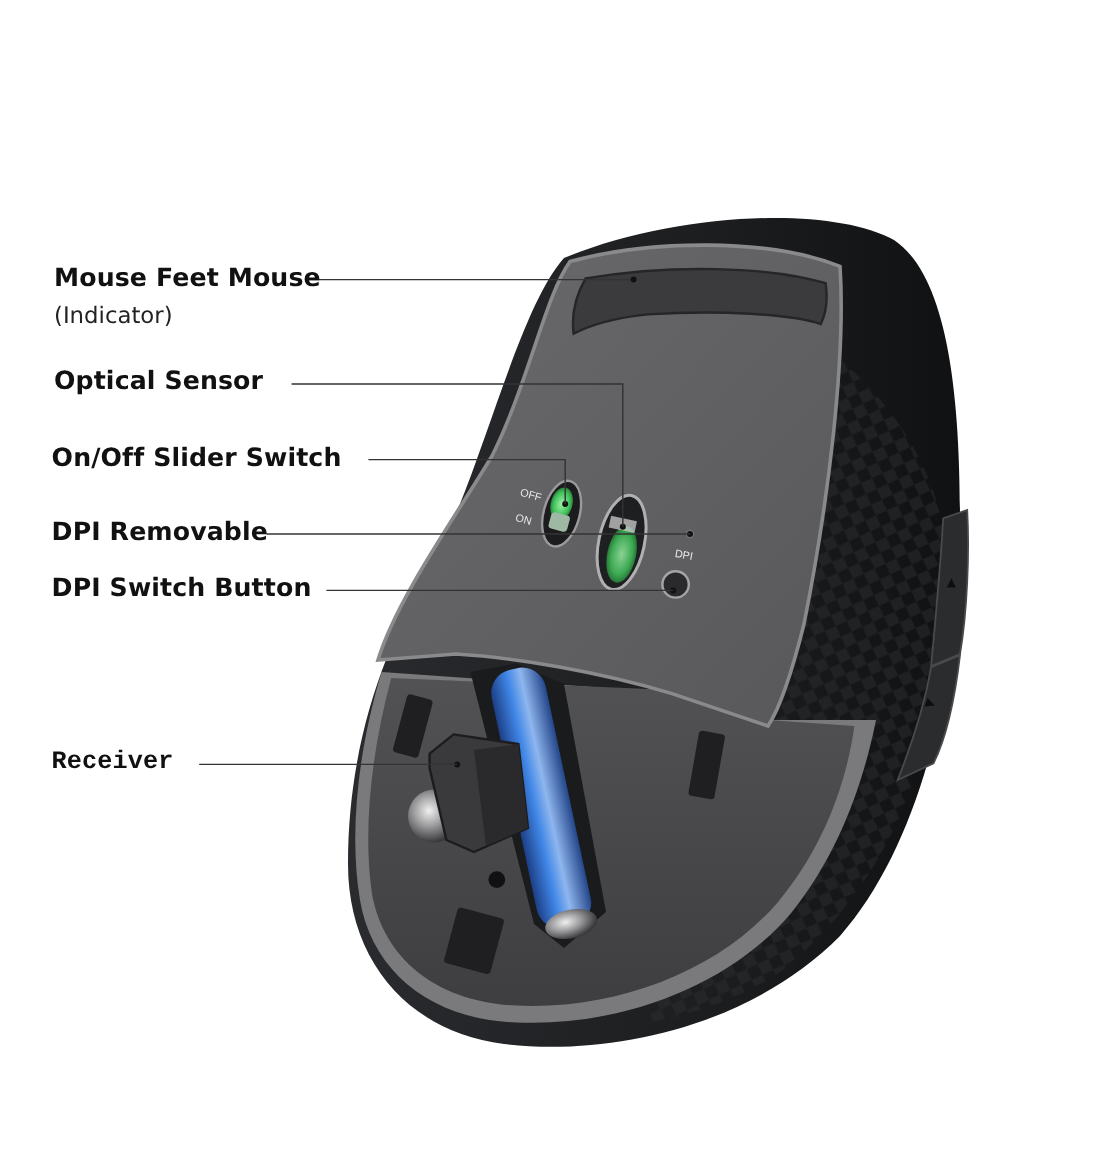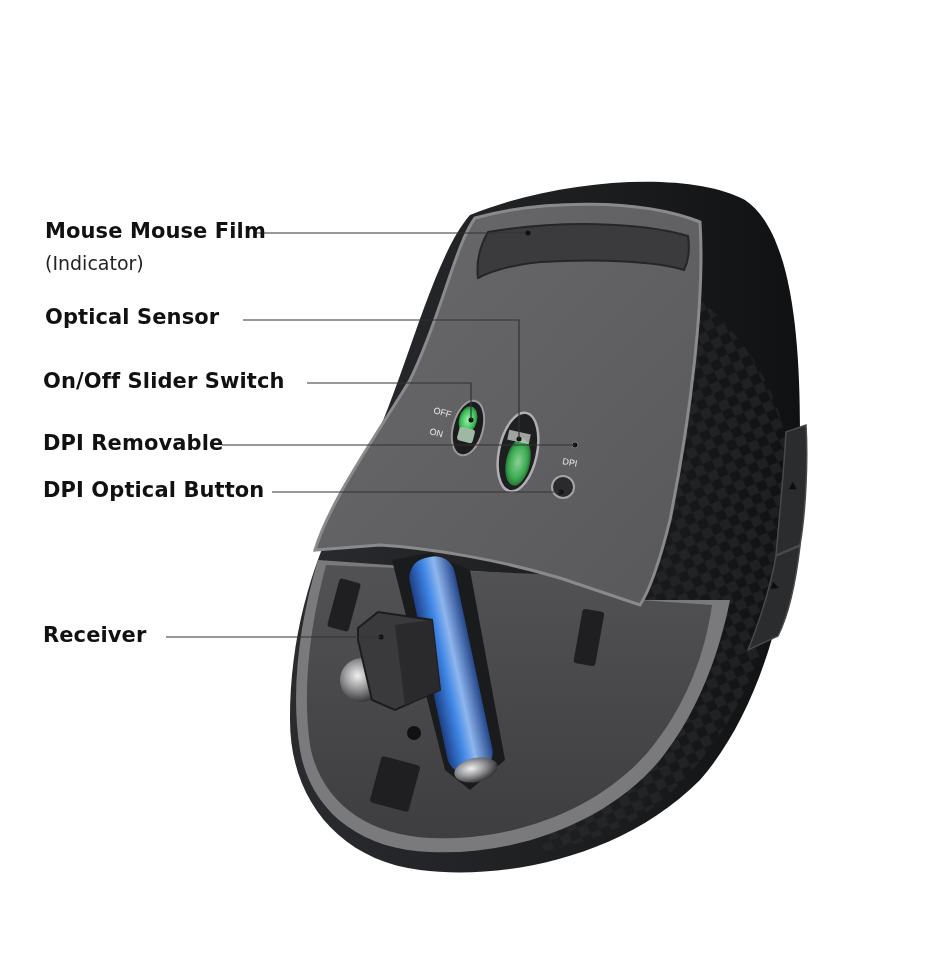--- a/index.html
+++ b/index.html
@@ -116,20 +116,20 @@
       <polyline points="243,320 519,320 519,439"></polyline>
       <polyline points="307,383 471,383 471,420"></polyline>
       <polyline points="222,445 575,445"></polyline>
       <polyline points="272,492 561,492"></polyline>
       <polyline points="166,637 381,637"></polyline>
     </g>
     <circle cx="528" cy="233" r="2.5" fill="#111"></circle>
   </svg>
 
   
-  <div class="label" style="left:45px; top:221px;">Mouse Mouse Film</div>
+  <div class="label" style="left:45px; top:221px;">Mouse Feet Mouse</div>
   <div class="sublabel" style="left:45px; top:254px;">(Indicator)</div>
   <div class="label" style="left:43px; top:371px;">On/Off Slider Switch</div>
   <div class="label" style="left:45px; top:307px;">Optical Sensor</div>
   <div class="label" style="left:43px; top:433px;">DPI Removable</div>
-  <div class="label" style="left:43px; top:480px;">DPI Optical Button</div>
-  <div class="label" style="left:43px; top:625px;">Receiver</div>
+  <div class="label" style="left:43px; top:480px;">DPI Switch Button</div>
+  <div class="label" style="left:43px; top:625px;font-family:Liberation Mono, monospace;">Receiver</div>
 </div>
 
 </body></html>

